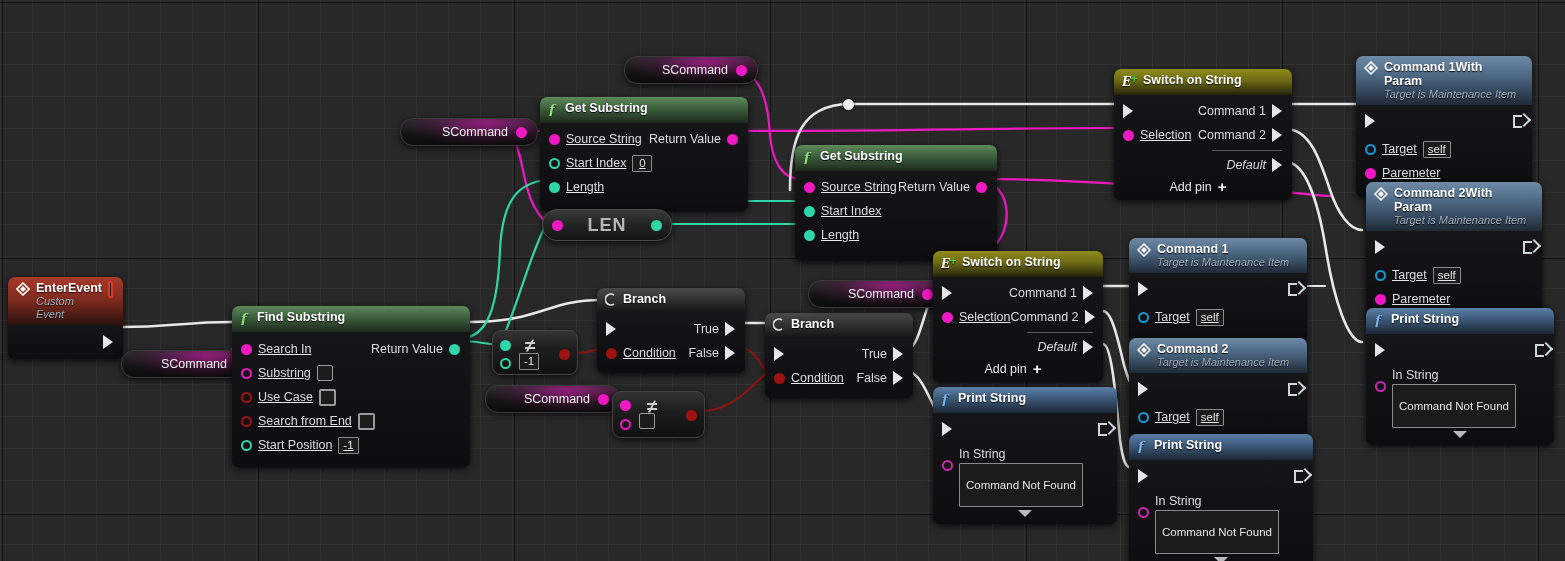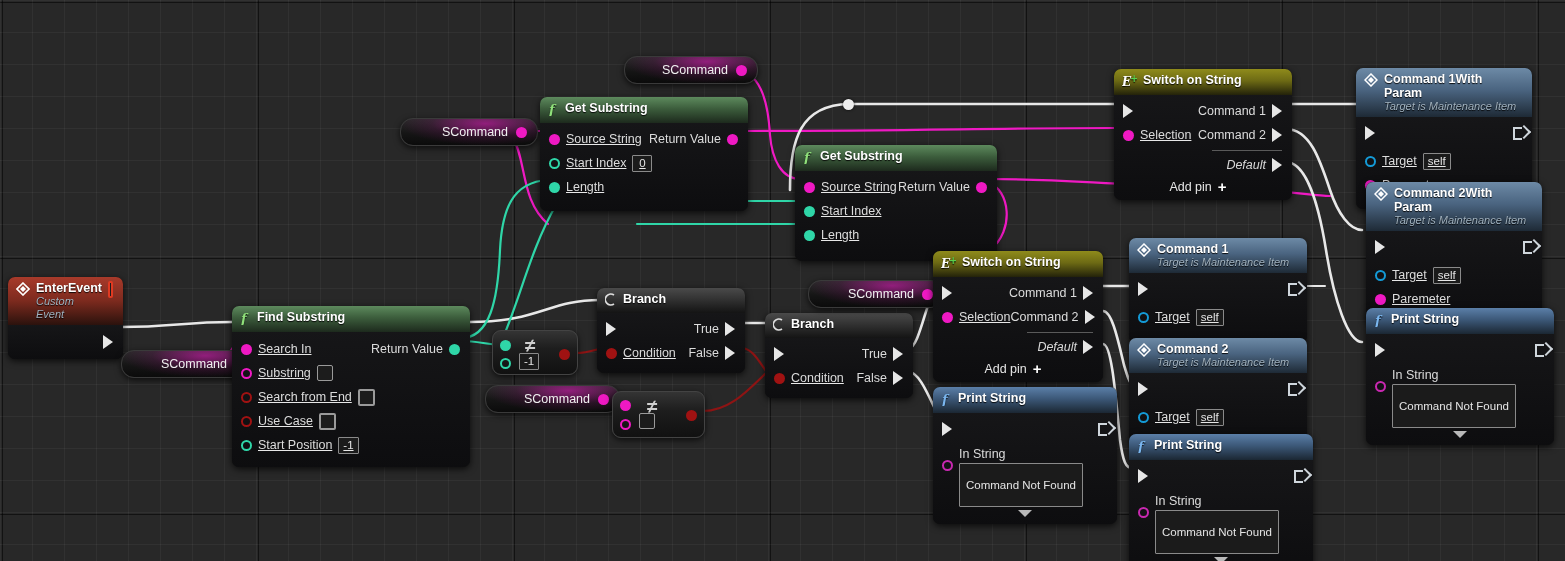--- a/index.html
+++ b/index.html
@@ -316,28 +316,28 @@
       <div class="row">
         <span class="lgrp">
           <span class="pin hollow c-str"></span>
           <span class="lbl">Substring</span>
           <span class="cbox thin"></span>
         </span>
       </div>
       <div class="row">
         <span class="lgrp">
           <span class="pin hollow c-bool"></span>
+          <span class="lbl">Use Case</span>
+          <span class="cbox"></span>
+        </span>
+      </div>
+      <div class="row">
+        <span class="lgrp">
+          <span class="pin hollow c-bool"></span>
           <span class="lbl">Search from End</span>
-          <span class="cbox"></span>
-        </span>
-      </div>
-      <div class="row">
-        <span class="lgrp">
-          <span class="pin hollow c-bool"></span>
-          <span class="lbl">Use Case</span>
           <span class="cbox"></span>
         </span>
       </div>
       <div class="row">
         <span class="lgrp">
           <span class="pin hollow c-int"></span>
           <span class="lbl">Start Position</span>
           <span class="vbox">-1</span>
         </span>
       </div>
@@ -383,20 +383,25 @@
       </div>
       <div class="row">
         <span class="lgrp">
           <span class="pin solid c-int"></span>
           <span class="lbl">Length</span>
         </span>
       </div>
     </div>
   </div>
 
+  <div class="lenpill" style="left:542px; top:209px; width:110px;">
+    <span class="pin solid c-str"></span>
+    <span>LEN</span>
+    <span class="pin solid c-int"></span>
+  </div>
 
   <div class="node" style="left:795px; top:145px; width:202px;">
     <div class="hdr hdr-fn">
       <span class="hdr-ico">
         <svg width="11" height="14" viewBox="0 0 11 14">
             <text x="1" y="12" font-family="DejaVu Serif, serif" font-style="italic" font-size="13" fill="#8fe07a">f</text>
           </svg>
       </span>
       <span class="ttl">Get Substring</span>
     </div>
@@ -591,21 +596,21 @@
           <span class="exec out"></span>
         </span>
       </div>
       <div class="addpin">
         <span>Add pin</span>
         <span class="plus">+</span>
       </div>
     </div>
   </div>
 
-  <div class="node" style="left:1356px; top:68px; width:176px;">
+  <div class="node" style="left:1356px; top:56px; width:176px;">
     <div class="hdr hdr-cmd">
       <span class="hdr-ico">
         <svg width="14" height="14" viewBox="0 0 14 14">
             <polygon points="7,1 13,7 7,13 1,7" fill="none" stroke="#fff" stroke-width="1.5"></polygon>
             <polygon points="7,4 10,7 7,10 4,7" fill="#fff"></polygon>
           </svg>
       </span>
       <span>
         <span class="ttl">Command 1With Param</span>
         <span class="sub">Target is Maintenance Item</span>

